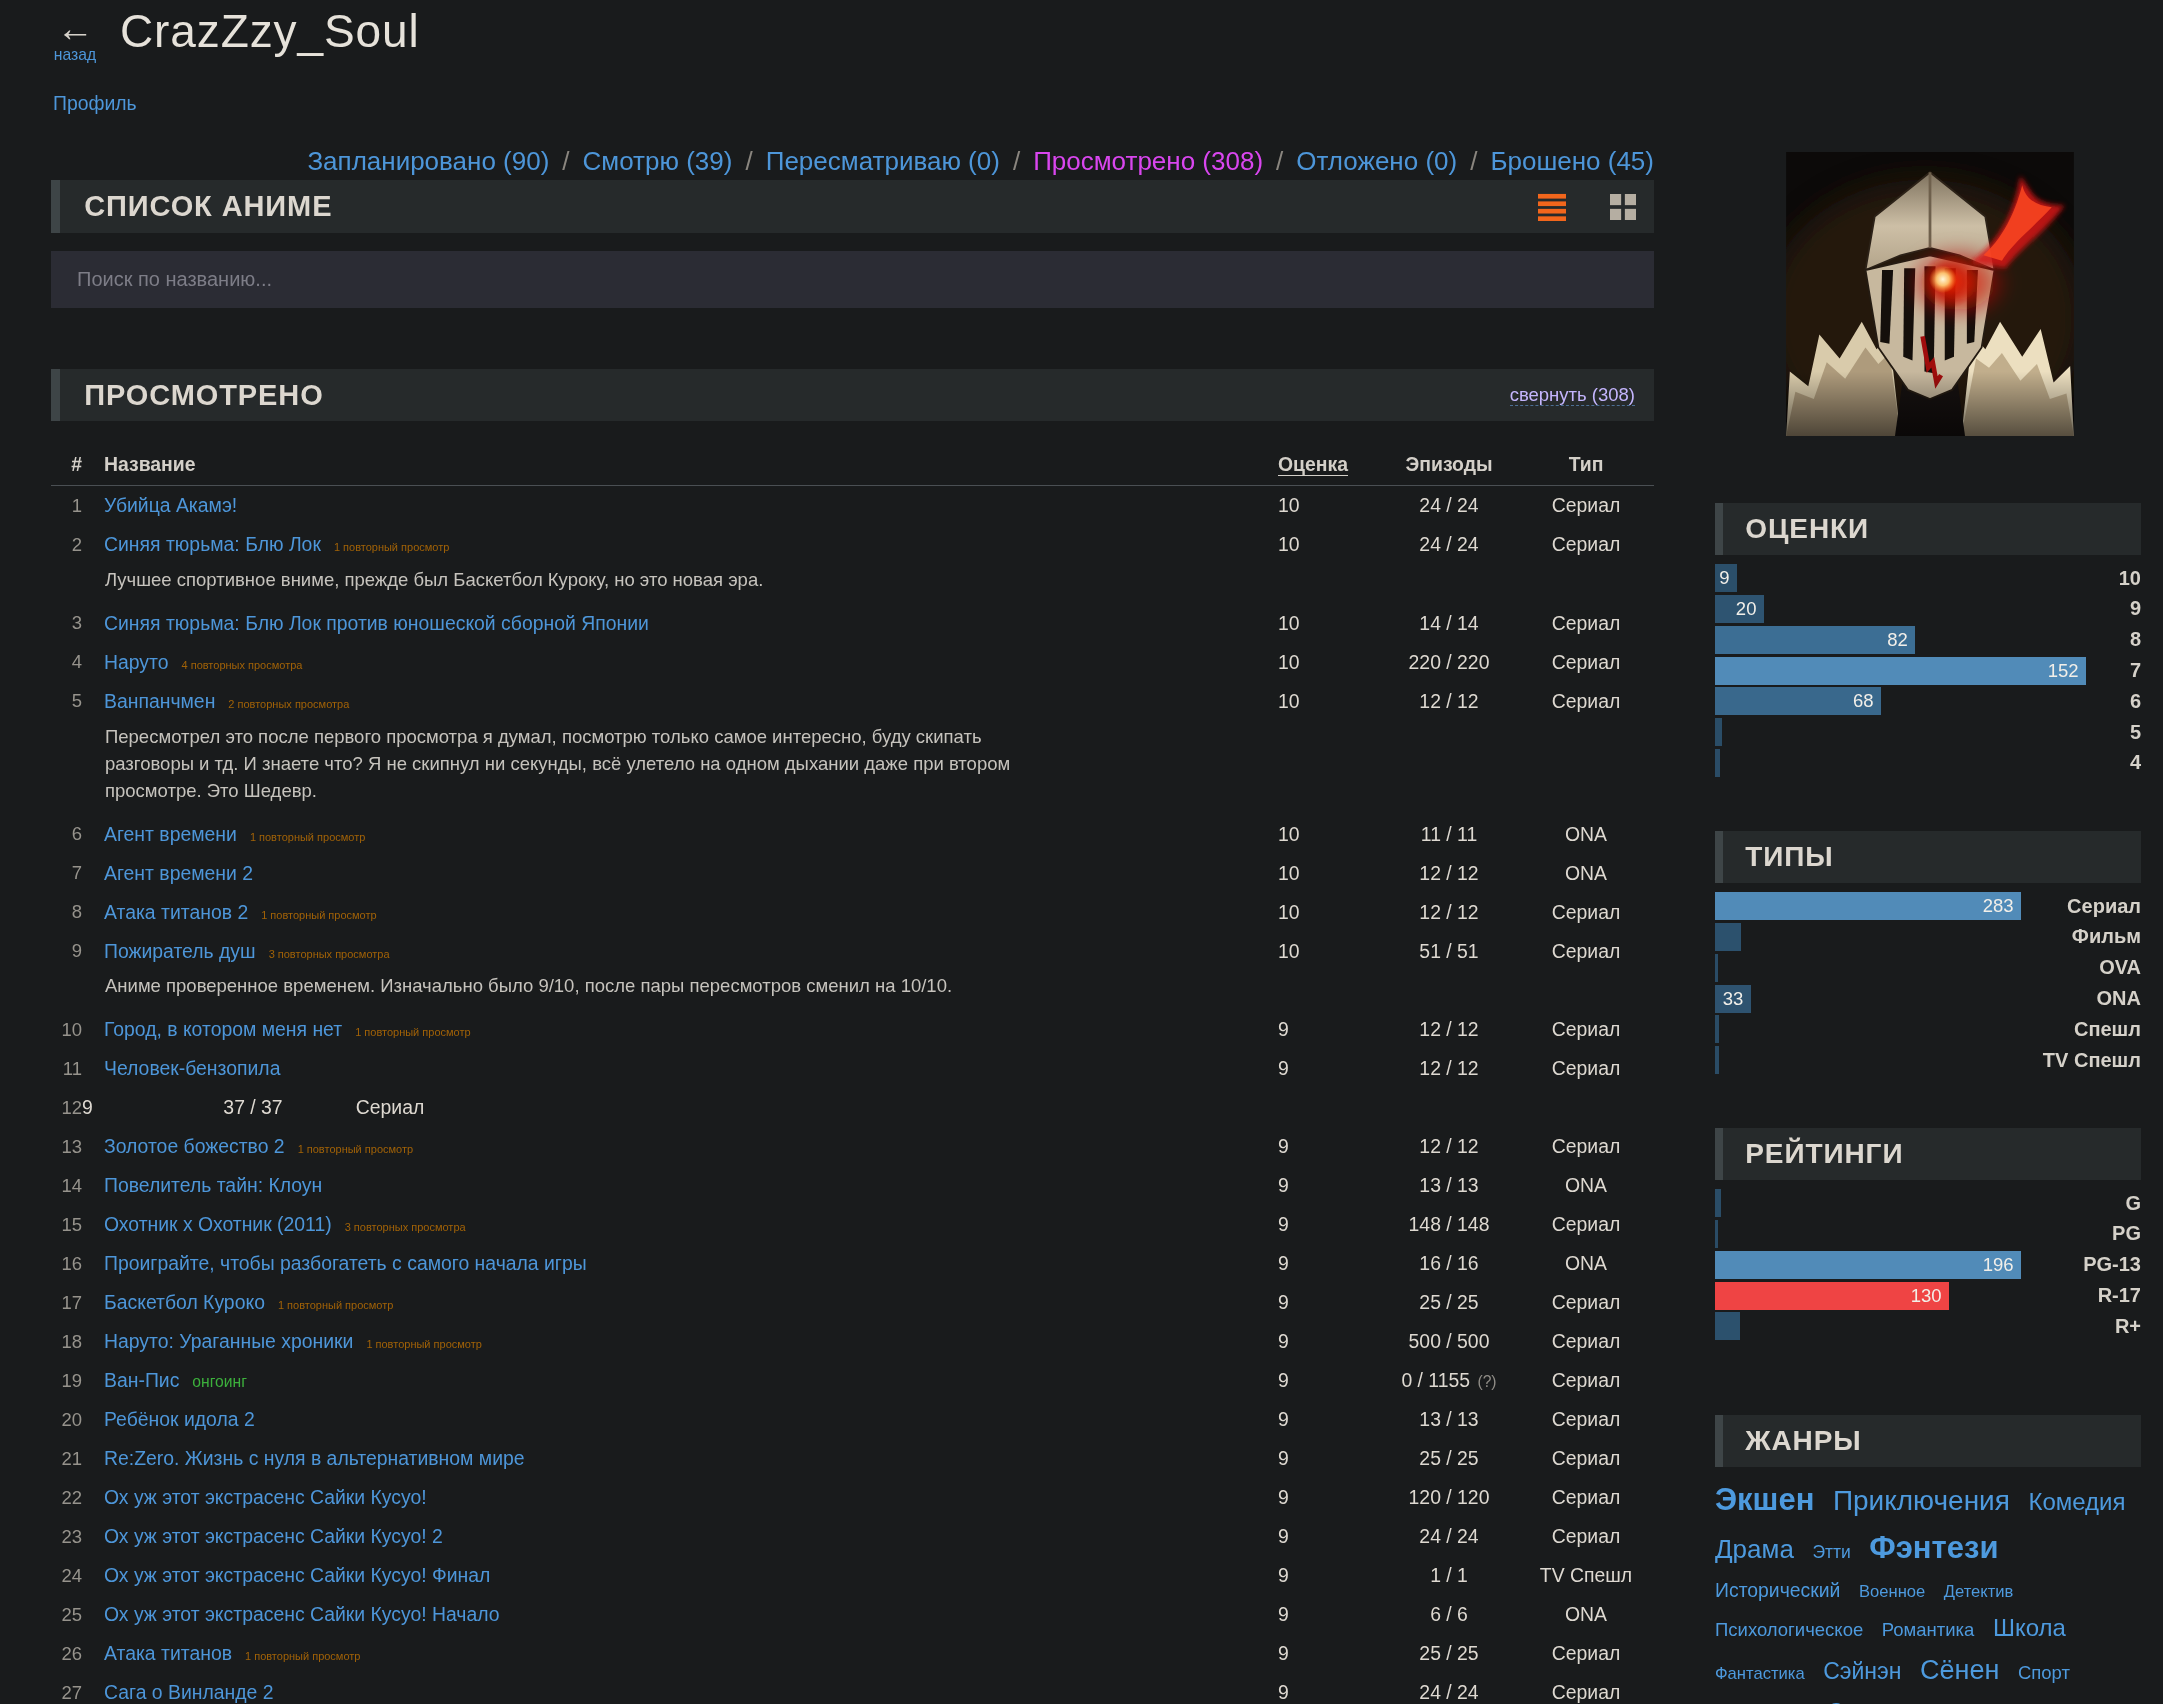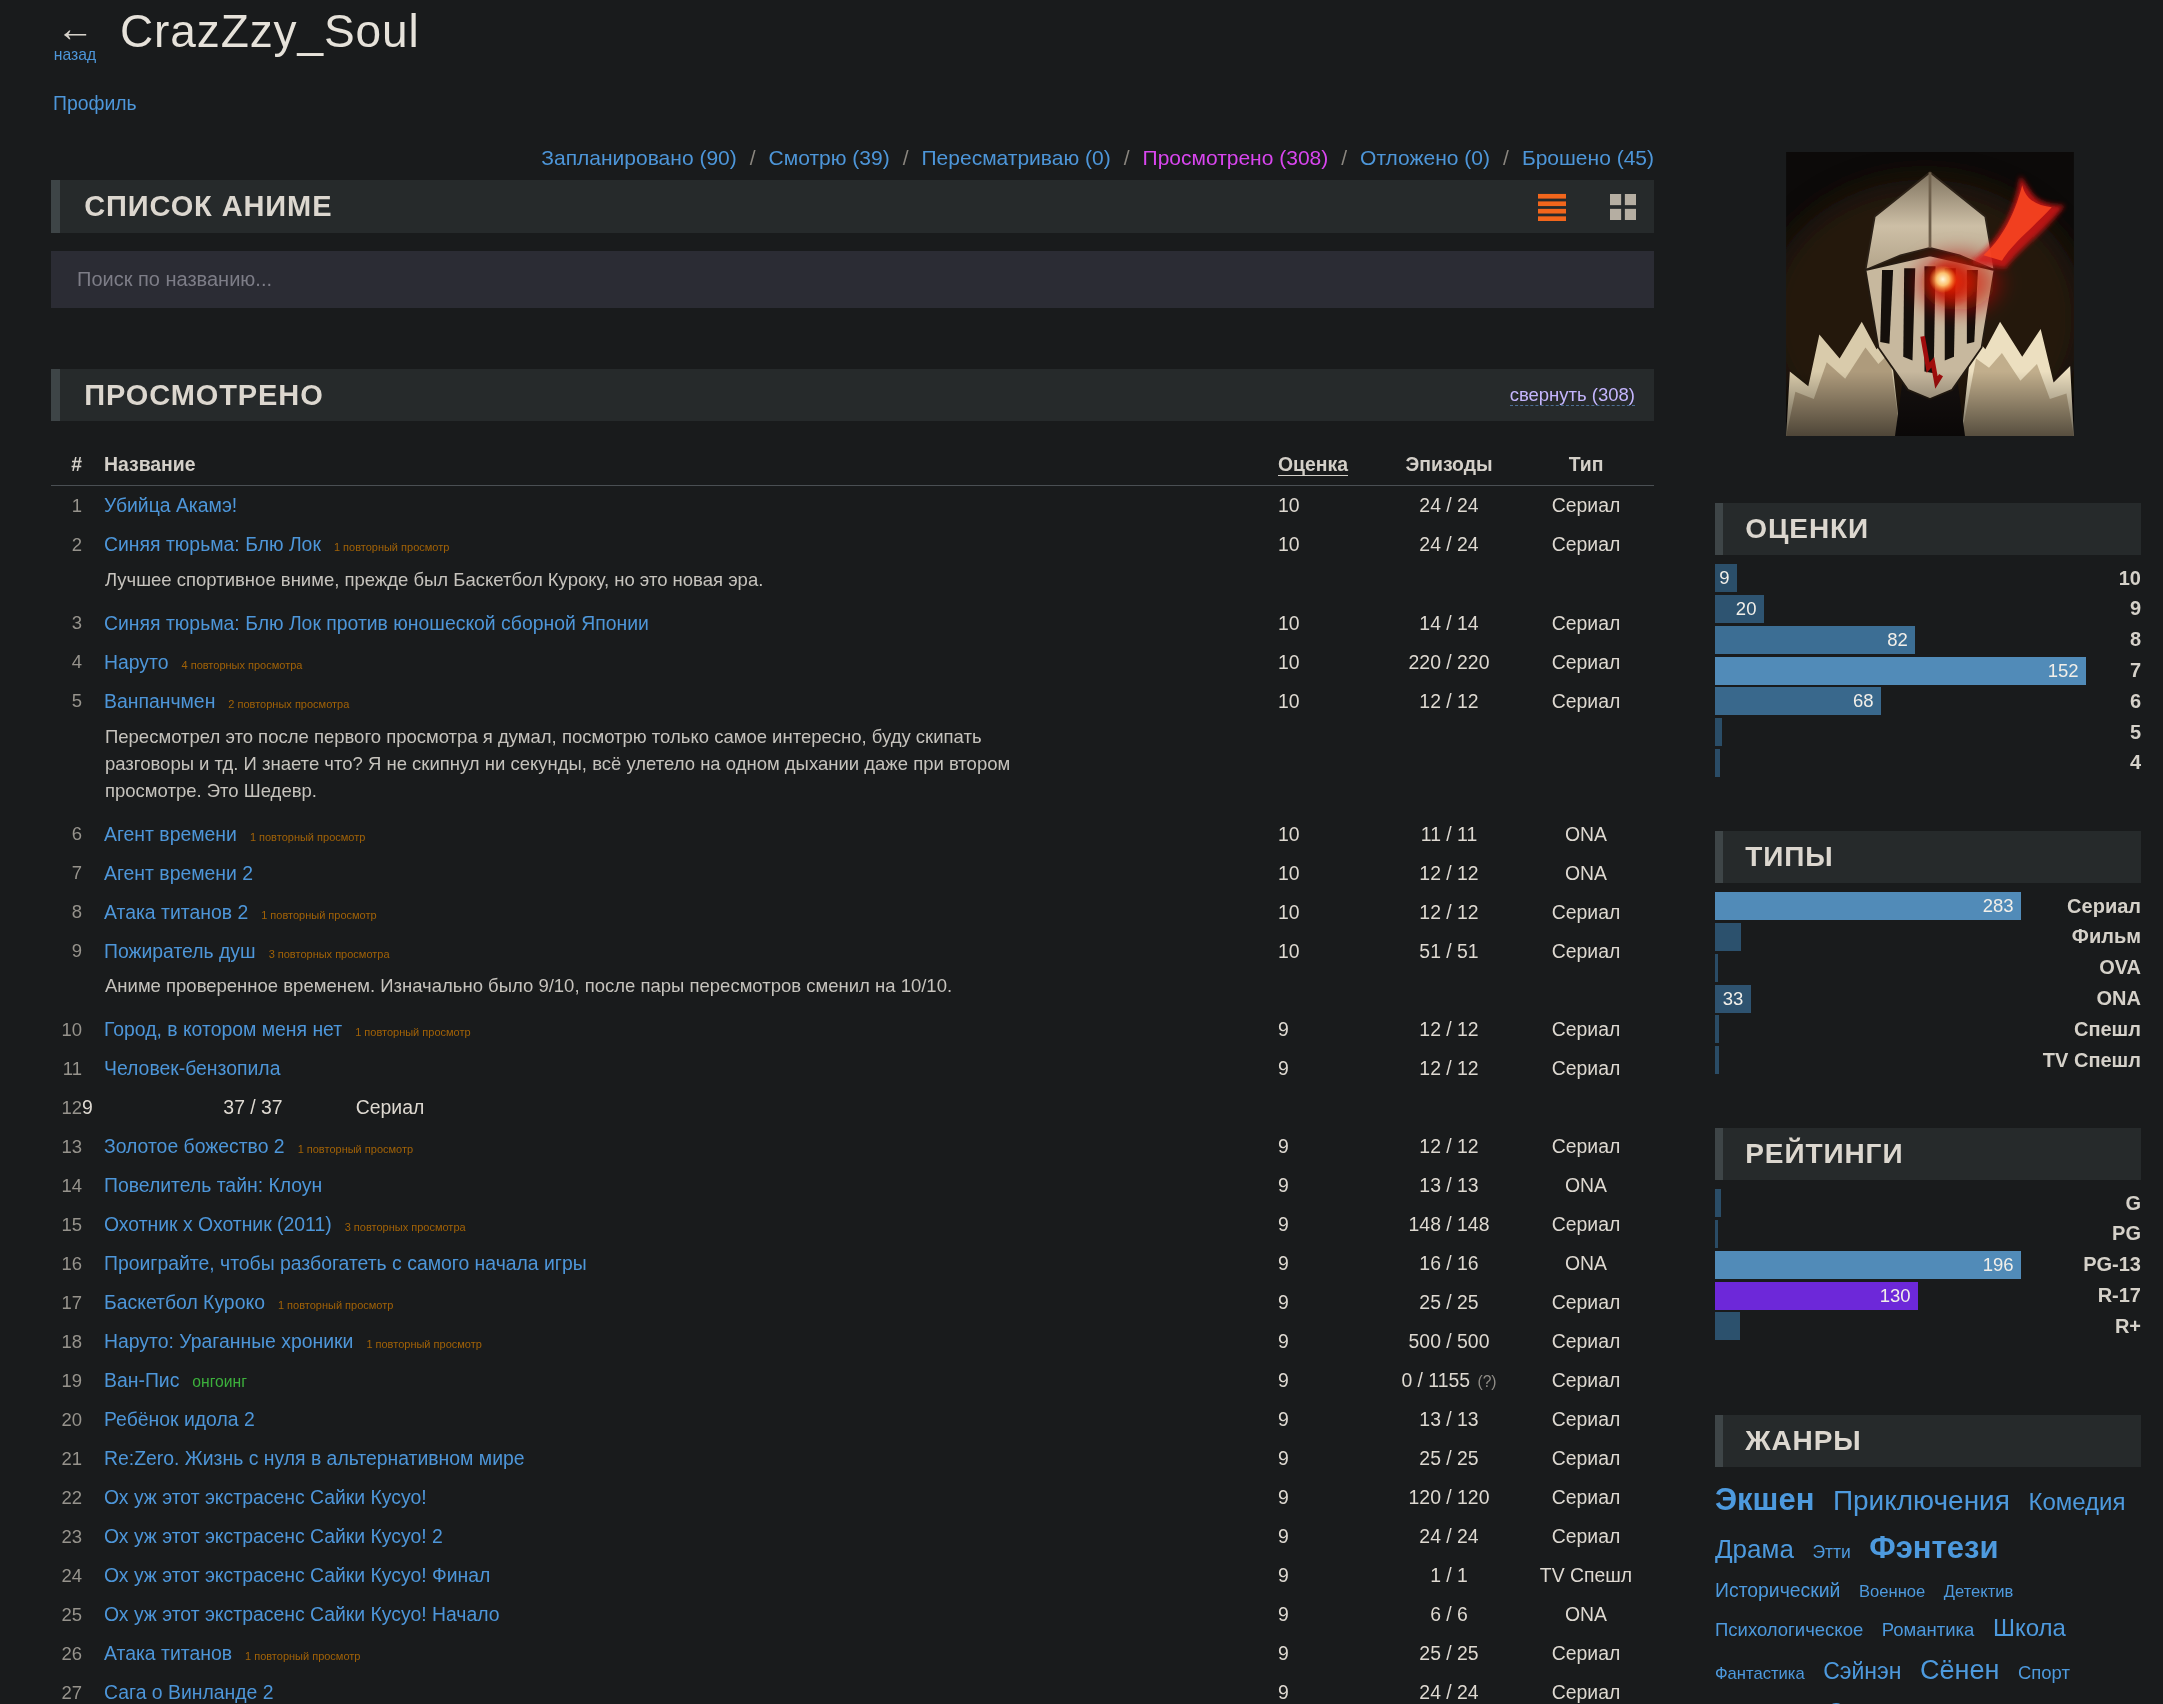--- a/index.html
+++ b/index.html
@@ -8,21 +8,21 @@
   a{text-decoration:none;}
 
   
   .back-block{position:absolute;left:51px;top:9.2px;width:48px;text-align:center;cursor:pointer;}
   .back-arrow{display:block;font-size:37px;line-height:39px;color:#d6d2ca;}
   .back-label{display:block;font-size:15.7px;color:#4d96d9;margin-top:-1.8px;}
   .page-title{position:absolute;left:120px;top:5px;font-size:46px;line-height:52px;color:#e6e2da;letter-spacing:0.9px;}
   .profile-link{position:absolute;left:53px;top:92px;font-size:19.4px;color:#4d96d9;cursor:pointer;}
 
   
-  .status-tabs{position:absolute;top:146px;right:509px;display:flex;align-items:center;font-size:21px;white-space:nowrap;}
+  .status-tabs{position:absolute;top:146px;right:509px;display:flex;align-items:center;font-size:26px;white-space:nowrap;}
   .tab{color:#4d96d9;cursor:pointer;}
   .tab.active{color:#d946ef;}
   .tab-sep{color:#8a867f;margin:0 13px;}
 
   
   .panel-bar{position:absolute;left:51px;width:1603px;height:53px;background:#262a2b;display:flex;align-items:center;}
   #list-panel{top:180px;}
   #watched-panel{top:369px;height:52px;}
   .accent{width:9.2px;height:100%;background:#3e4547;flex:none;}
   .panel-title{margin-left:24px;font-size:29px;font-weight:bold;color:#dcd7cf;letter-spacing:0.9px;}
@@ -576,21 +576,21 @@
         <div class="bar-row">
           <div class="bar-area">
             <div class="bar" style="width: 100%; background: rgb(81, 139, 184);">
               <span class="bar-value">196</span>
             </div>
           </div>
           <div class="bar-label">PG-13</div>
         </div>
         <div class="bar-row">
           <div class="bar-area">
-            <div class="bar" style="width: 66.3265%; background: #6d28d9;">
+            <div class="bar" style="width: 66.3265%; background: #ef4444; padding-left: 31px;">
               <span class="bar-value">130</span>
             </div>
           </div>
           <div class="bar-label">R-17</div>
         </div>
         <div class="bar-row">
           <div class="bar-area">
             <div class="bar" style="width: 8.16327%; background: rgb(44, 81, 109);"></div>
           </div>
           <div class="bar-label">R+</div>

